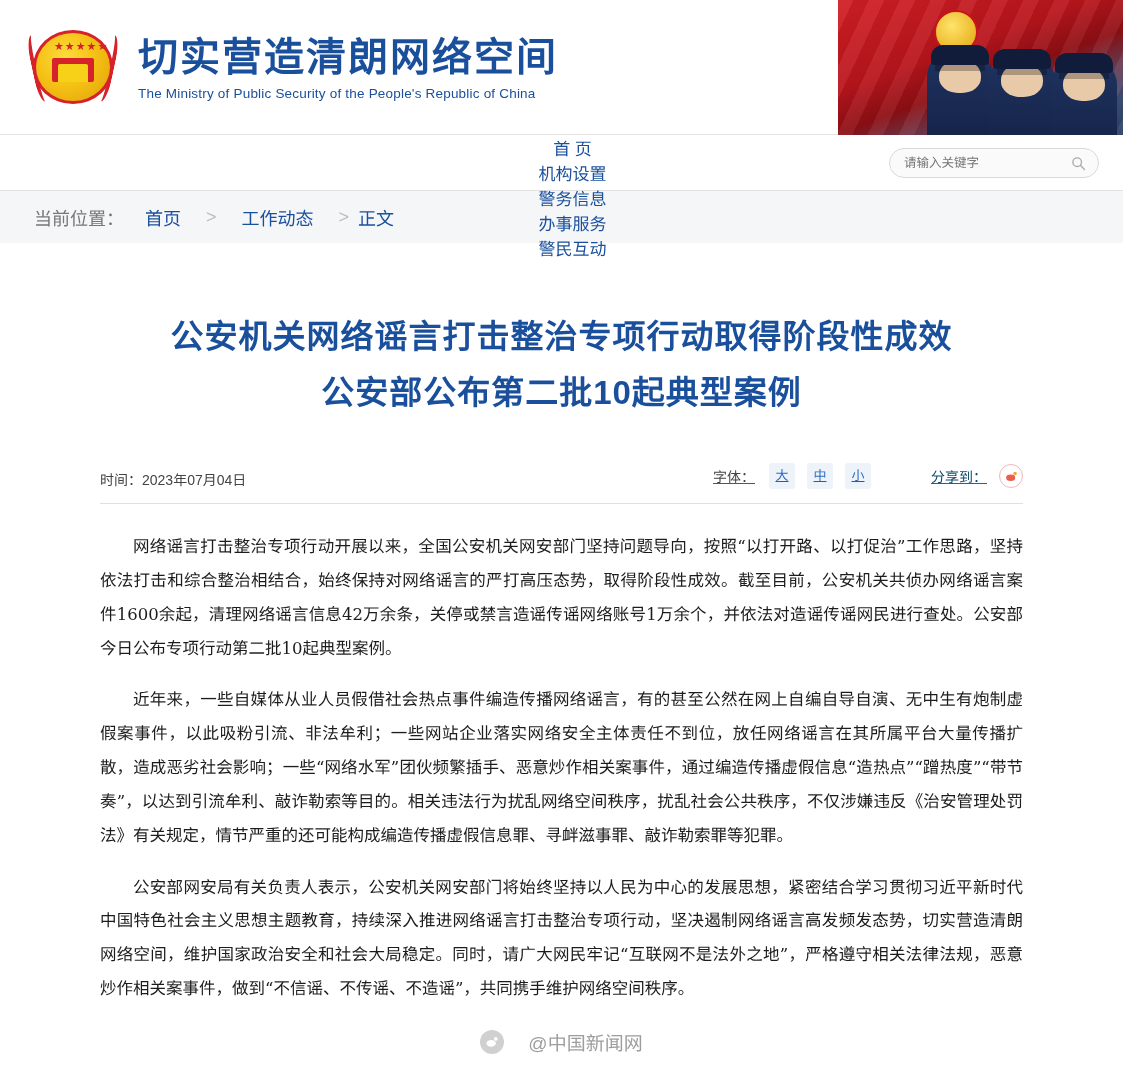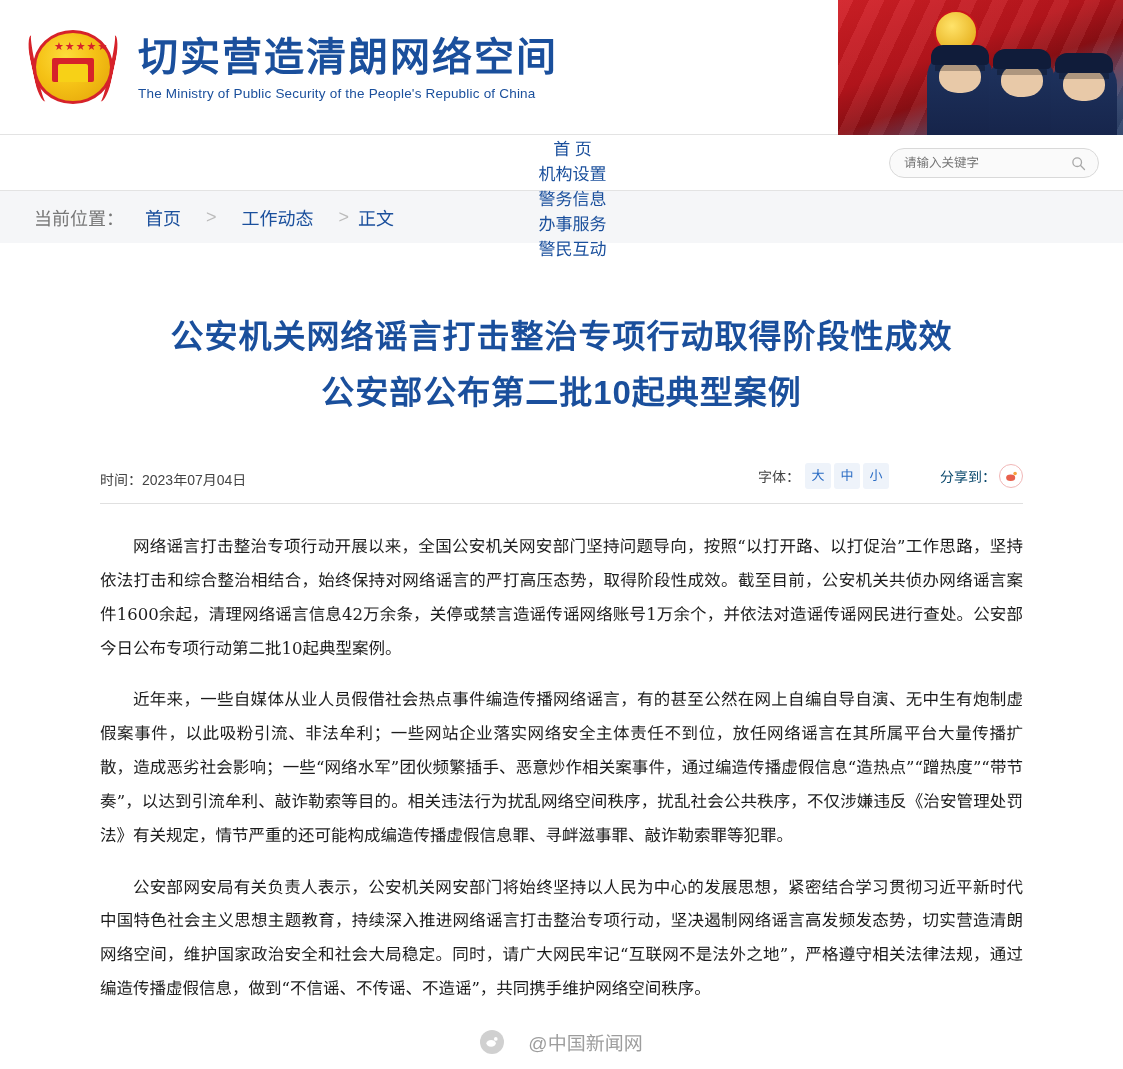--- a/index.html
+++ b/index.html
@@ -221,21 +221,22 @@
     padding-bottom: 14px;
     border-bottom: 1px solid #e0e0e0;
     font-size: 14px;
     color: #555;
   }
   .meta-time { color: #444; }
   .meta-right {
     margin-left: auto;
     display: flex;
     align-items: center;
-    gap: 3px;
+    gap: 12px;
+    text-decoration: underline;
   }
   .font-label { color: #444; margin-right: 2px; }
   .fs-btn {
     display: inline-block;
     width: 26px; height: 26px;
     line-height: 26px;
     text-align: center;
     background: #eef3fa;
     color: #2a6cc4;
     border-radius: 3px;
@@ -369,21 +370,21 @@
             <ellipse cx="7" cy="9.5" rx="5.6" ry="4"></ellipse>
             <circle cx="12.4" cy="4.4" r="2.2" fill="#f6a23b"></circle>
           </svg>
         </span>
       </span>
     </div>
 
     <div class="body">
       <p>网络谣言打击整治专项行动开展以来，全国公安机关网安部门坚持问题导向，按照“以打开路、以打促治”工作思路，坚持依法打击和综合整治相结合，始终保持对网络谣言的严打高压态势，取得阶段性成效。截至目前，公安机关共侦办网络谣言案件1600余起，清理网络谣言信息42万余条，关停或禁言造谣传谣网络账号1万余个，并依法对造谣传谣网民进行查处。公安部今日公布专项行动第二批10起典型案例。</p>
       <p>近年来，一些自媒体从业人员假借社会热点事件编造传播网络谣言，有的甚至公然在网上自编自导自演、无中生有炮制虚假案事件，以此吸粉引流、非法牟利；一些网站企业落实网络安全主体责任不到位，放任网络谣言在其所属平台大量传播扩散，造成恶劣社会影响；一些“网络水军”团伙频繁插手、恶意炒作相关案事件，通过编造传播虚假信息“造热点”“蹭热度”“带节奏”，以达到引流牟利、敲诈勒索等目的。相关违法行为扰乱网络空间秩序，扰乱社会公共秩序，不仅涉嫌违反《治安管理处罚法》有关规定，情节严重的还可能构成编造传播虚假信息罪、寻衅滋事罪、敲诈勒索罪等犯罪。</p>
-      <p>公安部网安局有关负责人表示，公安机关网安部门将始终坚持以人民为中心的发展思想，紧密结合学习贯彻习近平新时代中国特色社会主义思想主题教育，持续深入推进网络谣言打击整治专项行动，坚决遏制网络谣言高发频发态势，切实营造清朗网络空间，维护国家政治安全和社会大局稳定。同时，请广大网民牢记“互联网不是法外之地”，严格遵守相关法律法规，通过编造传播虚假信息，做到“不信谣、不传谣、不造谣”，共同携手维护网络空间秩序。</p>
+      <p>公安部网安局有关负责人表示，公安机关网安部门将始终坚持以人民为中心的发展思想，紧密结合学习贯彻习近平新时代中国特色社会主义思想主题教育，持续深入推进网络谣言打击整治专项行动，坚决遏制网络谣言高发频发态势，切实营造清朗网络空间，维护国家政治安全和社会大局稳定。同时，请广大网民牢记“互联网不是法外之地”，严格遵守相关法律法规，恶意炒作相关案事件，做到“不信谣、不传谣、不造谣”，共同携手维护网络空间秩序。</p>
     </div>
   </div>
 
   <div class="watermark">
     <span class="wb-logo">
       <svg viewBox="0 0 16 16" width="14" height="14" fill="#ffffff">
         <ellipse cx="7" cy="9.5" rx="5.4" ry="3.9"></ellipse>
         <circle cx="12.3" cy="4.5" r="2.1"></circle>
       </svg>
     </span>

